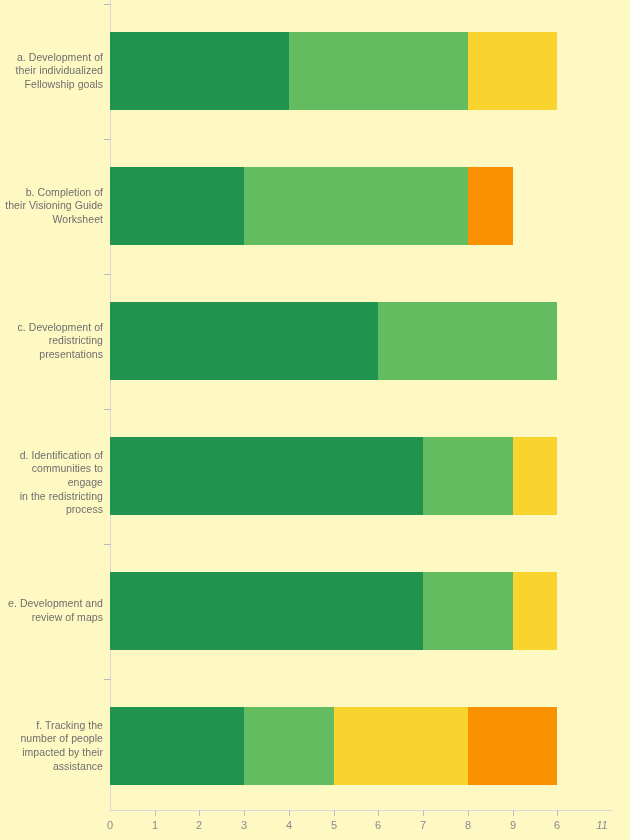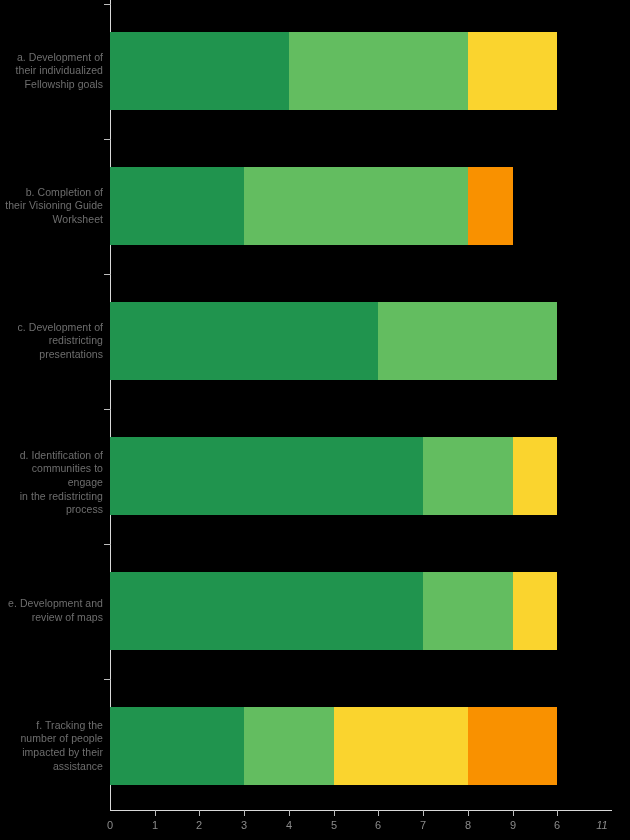--- a/index.html
+++ b/index.html
@@ -8,21 +8,21 @@
     background: #ffffff;
   }
   body {
     font-family: "Liberation Sans", sans-serif;
     -webkit-font-smoothing: antialiased;
   }
   #chart-root {
     position: relative;
     width: 630px;
     height: 840px;
-    background: #000000;
+    background: #fef9c3;
     overflow: hidden;
   }
 
   
   .y-axis-line {
     position: absolute;
     left: 110px;
     top: 0px;
     width: 1px;
     height: 810px;

